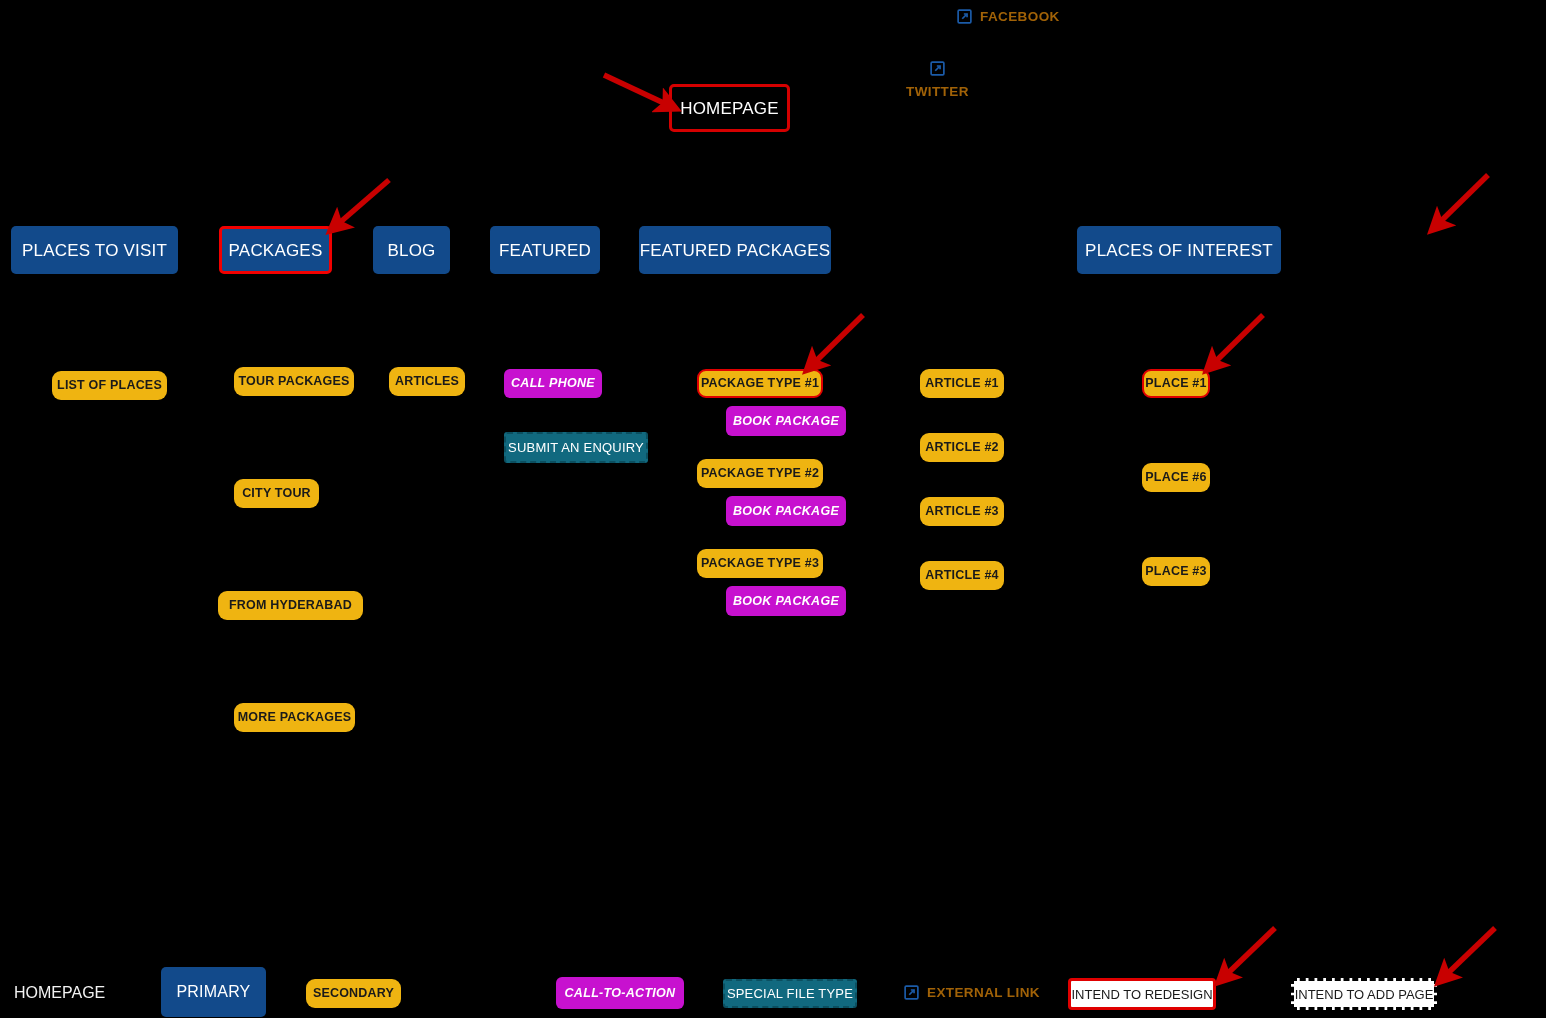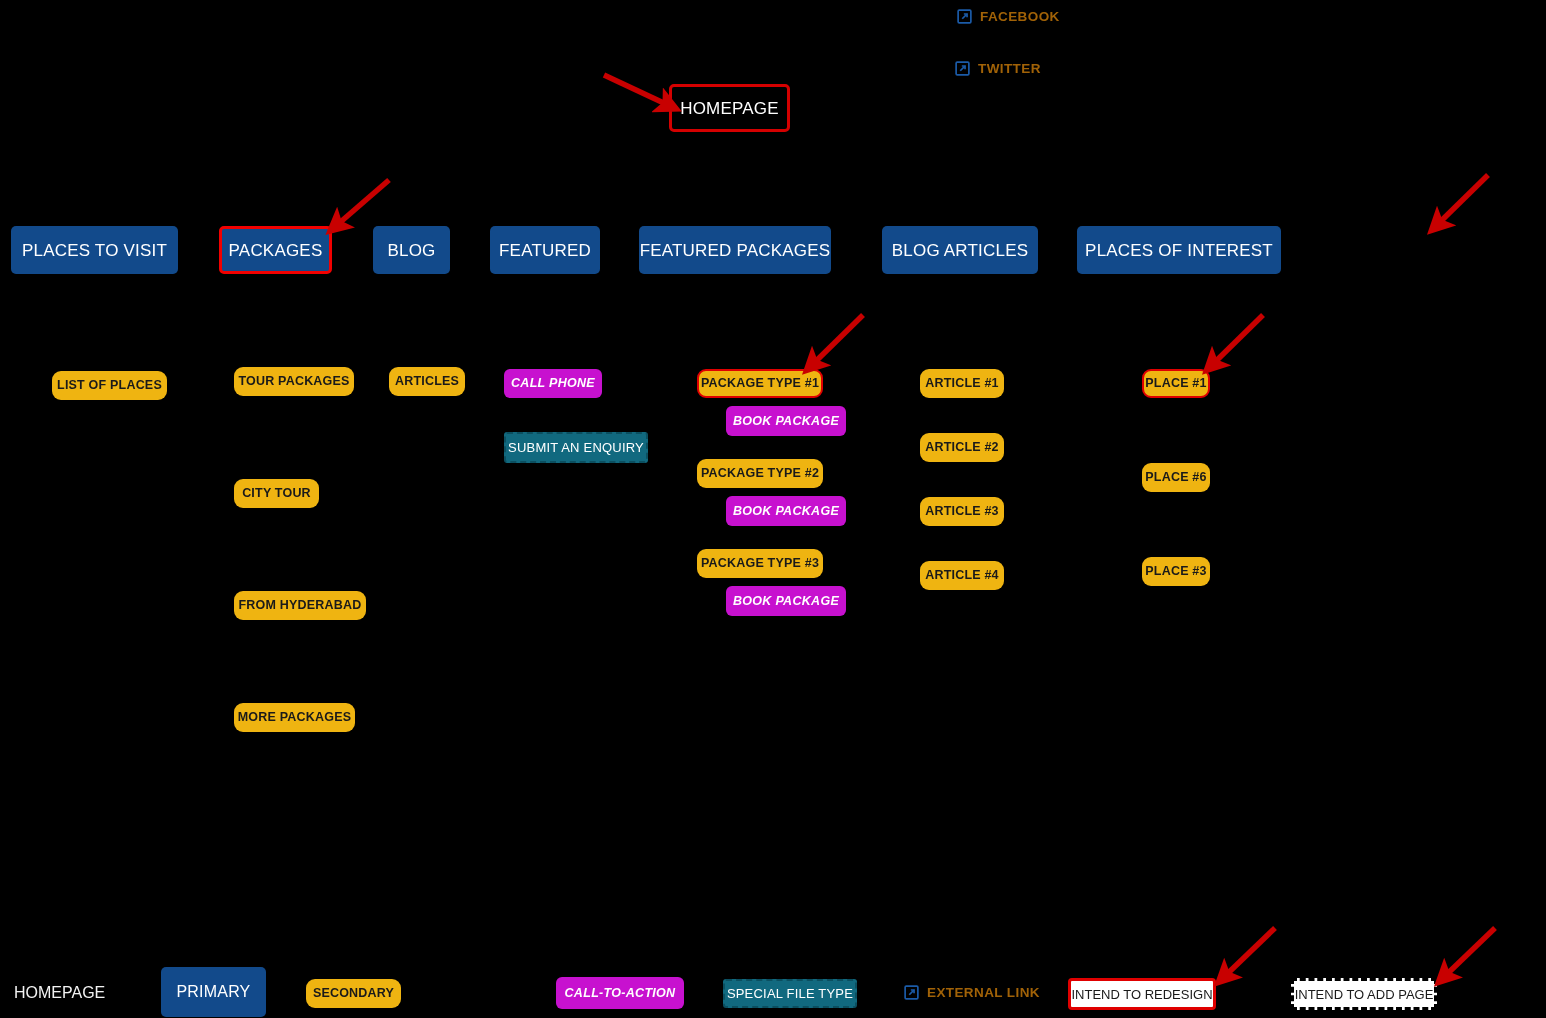--- a/index.html
+++ b/index.html
@@ -150,21 +150,21 @@
     <span class="ext-icon">
       <svg viewBox="0 0 16 16" width="15" height="15">
         <rect x="1.2" y="1.2" width="13.6" height="13.6" rx="1.2" fill="none" stroke="#1b5ba8" stroke-width="1.8"></rect>
         <path d="M5.6 10.4 L10.4 5.6" stroke="#1b5ba8" stroke-width="1.8" fill="none"></path>
         <path d="M7.3 5.3 L10.7 5.3 L10.7 8.7" stroke="#1b5ba8" stroke-width="1.8" fill="none"></path>
       </svg>
     </span>
     <span class="ext-label">FACEBOOK</span>
   </div>
 
-  <div class="ext-link" style="left:955px; top:61px;">
+  <div class="ext-link" style="left:906px; top:61px;flex-direction:column;">
     <span class="ext-icon">
       <svg viewBox="0 0 16 16" width="15" height="15">
         <rect x="1.2" y="1.2" width="13.6" height="13.6" rx="1.2" fill="none" stroke="#1b5ba8" stroke-width="1.8"></rect>
         <path d="M5.6 10.4 L10.4 5.6" stroke="#1b5ba8" stroke-width="1.8" fill="none"></path>
         <path d="M7.3 5.3 L10.7 5.3 L10.7 8.7" stroke="#1b5ba8" stroke-width="1.8" fill="none"></path>
       </svg>
     </span>
     <span class="ext-label">TWITTER</span>
   </div>
 
@@ -173,31 +173,30 @@
   <div class="node n-primary" style="left:11px; top:226px; width:167px; height:48px;">PLACES TO VISIT</div>
 
   <div class="node n-primary redesign" style="left:219px; top:226px; width:113px; height:48px;">PACKAGES</div>
 
   <div class="node n-primary" style="left:373px; top:226px; width:77px; height:48px;">BLOG</div>
 
   <div class="node n-primary" style="left:490px; top:226px; width:110px; height:48px;">FEATURED</div>
 
   <div class="node n-primary" style="left:639px; top:226px; width:192px; height:48px;">FEATURED PACKAGES</div>
 
-  <div class="node n-primary" style="left:882px; top:226px; width:156px; height:48px;">BLOG ARTICLES</div>
 
   <div class="node n-primary" style="left:1077px; top:226px; width:204px; height:48px;">PLACES OF INTEREST</div>
 
   <div class="node n-secondary" style="left:52px; top:371px; width:115px; height:29px;">LIST OF PLACES</div>
 
   <div class="node n-secondary" style="left:234px; top:367px; width:120px; height:29px;">TOUR PACKAGES</div>
 
   <div class="node n-secondary" style="left:234px; top:479px; width:85px; height:29px;">CITY TOUR</div>
 
-  <div class="node n-secondary" style="left:234px; top:591px; width:132px; height:29px;">FROM HYDERABAD</div>
+  <div class="node n-secondary" style="left:218px; top:591px; width:145px; height:29px;">FROM HYDERABAD</div>
 
   <div class="node n-secondary" style="left:234px; top:703px; width:121px; height:29px;">MORE PACKAGES</div>
 
   <div class="node n-secondary" style="left:389px; top:367px; width:76px; height:29px;">ARTICLES</div>
 
   <div class="node n-cta" style="left:504px; top:369px; width:98px; height:29px;">CALL PHONE</div>
 
   <div class="node n-special" style="left:504px; top:432px; width:144px; height:31px;">SUBMIT AN ENQUIRY</div>
 
   <div class="node n-secondary redesign" style="left:697px; top:369px; width:126px; height:29px;">PACKAGE TYPE #1</div>

